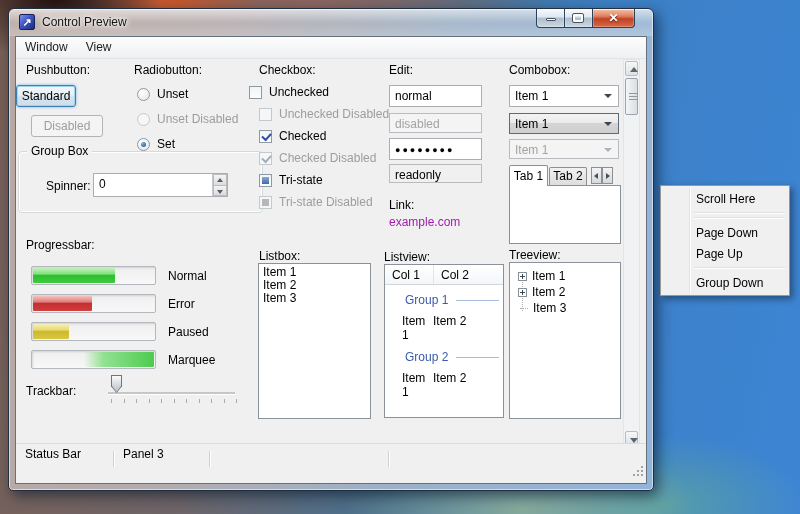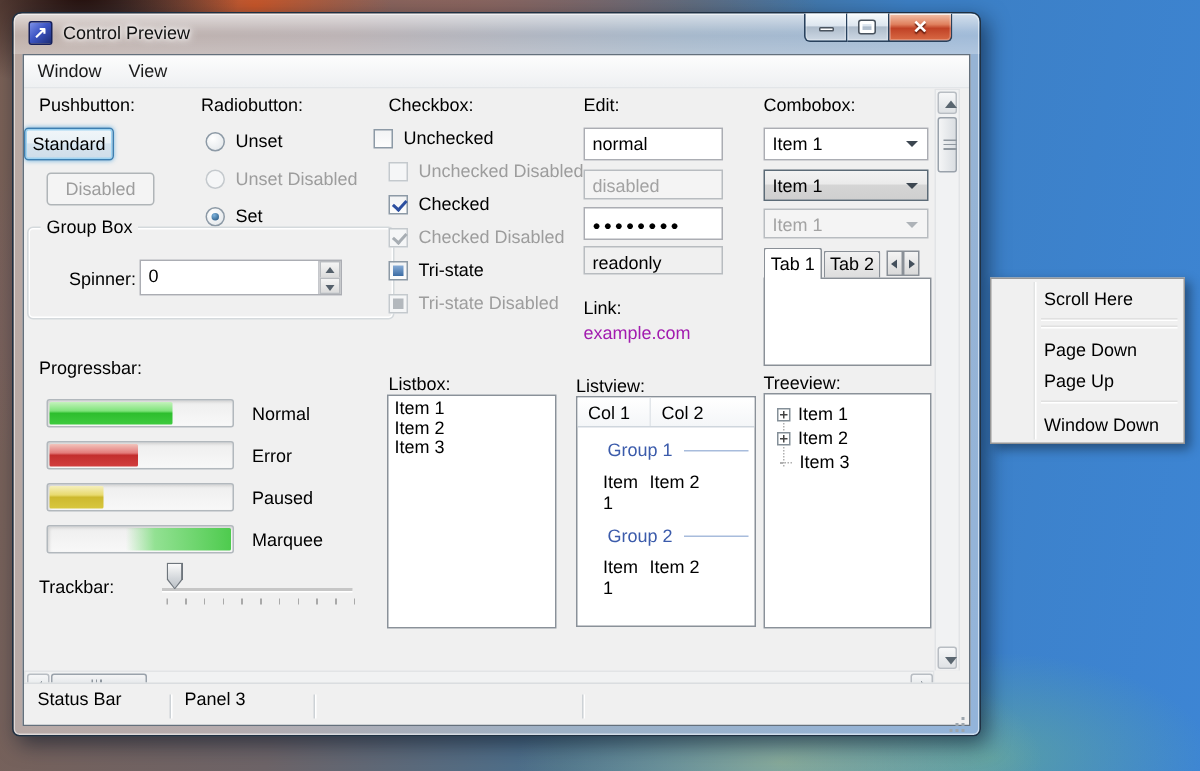--- a/index.html
+++ b/index.html
@@ -146,21 +146,21 @@
   .sb-tri-r{position:absolute;left:6px;top:4px;border:4px solid transparent;border-left:5px solid #5a6670;border-right:none}
   .sb-thumb{position:absolute;border:1px solid #9aa2ab;border-radius:2px;background:linear-gradient(90deg,#f4f5f6,#dadee2)}
   .sb-thumb.h{background:linear-gradient(#f4f5f6,#dadee2)}
   .grip-v{position:absolute;left:3px;top:50%;margin-top:-4px;width:9px;height:8px;
     background:repeating-linear-gradient(#8f979f 0 1px,transparent 1px 3px)}
   .grip-h{position:absolute;top:3px;left:50%;margin-left:-5px;height:8px;width:9px;
     background:repeating-linear-gradient(90deg,#8f979f 0 1px,transparent 1px 3px)}
   .corner{position:absolute;background:#f0f0f0}
 
   
-  .statusbar{position:absolute;left:0;right:0;bottom:0;height:28px;background:#f0f0f0;border-top:1px solid #dadde0;display:flex;align-items:center}
+  .statusbar{position:absolute;left:0;right:0;bottom:12px;height:28px;background:#f0f0f0;border-top:1px solid #dadde0;display:flex;align-items:center}
   .sb-panel{padding-left:9px;height:100%;line-height:21px;white-space:nowrap}
   .sb-sep{width:1px;height:16px;background:#cdd2d6;box-shadow:1px 0 0 #fff;margin-top:3px}
   .resize-grip{position:absolute;right:3px;bottom:3px;width:2px;height:2px;background:#9da6ad;
     box-shadow:-4px 4px #9da6ad,0 4px #9da6ad,-8px 8px #9da6ad,-4px 8px #9da6ad,0 8px #9da6ad}
 
   
   .ctxmenu{position:absolute;left:660px;top:185px;width:130px;background:#f0f0f0;border:1px solid #979797;
     padding:2px;box-shadow:3px 3px 7px rgba(0,0,0,.4)}
   .ctxmenu::before{content:"";position:absolute;left:28px;top:2px;bottom:2px;width:1px;background:#e2e3e3;box-shadow:1px 0 0 #fff}
   .mi{position:relative;height:21px;line-height:20px;padding-left:31px;margin:0 1px;border:1px solid transparent;border-radius:3px;white-space:nowrap}
@@ -402,16 +402,16 @@
     </div>
   </div>
 
   <div class="ctxmenu">
     <div class="mi">Scroll Here</div>
     <div class="msep"></div>
     <div class="msep"></div>
     <div class="mi">Page Down</div>
     <div class="mi">Page Up</div>
     <div class="msep"></div>
-    <div class="mi">Window Down</div>
+    <div class="mi">Group Down</div>
   </div>
 
 </div>
 
 </body></html>

